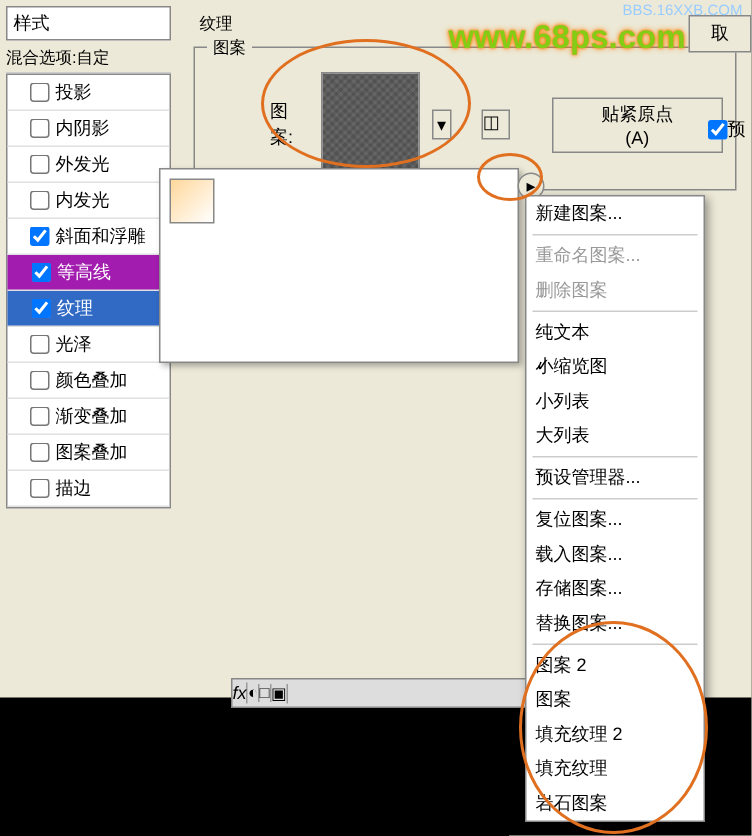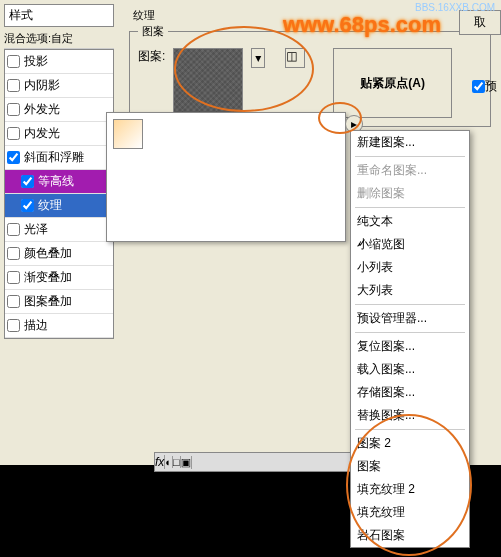--- a/index.html
+++ b/index.html
@@ -3,46 +3,46 @@
 <meta charset="utf-8">
 <style>
 * { margin: 0; padding: 0; box-sizing: border-box; font-family: "SimSun", "宋体", sans-serif; font-size: 12px; }
 body { width: 501px; height: 557px; background: #000; position: relative; overflow: hidden; }
 .dialog { position: absolute; top: 0; left: 0; width: 501px; height: 465px; background: #ece9d8; }
 .style-panel { position: absolute; top: 4px; left: 4px; width: 110px; }
 .style-header { border: 1px solid #888; background: #fff; padding: 2px 4px; margin-bottom: 2px; font-family: Liberation Serif, serif; }
 .blend-row { display: flex; align-items: center; padding: 2px 0; border-bottom: 1px solid #ccc; }
 .blend-label { font-size: 11px; }
 .style-list { border: 1px solid #888; background: #fff; }
-.style-item { display: flex; align-items: center; padding: 3px 2px; border-bottom: 1px solid #e0e0e0; }
+.style-item { display: flex; align-items: center; padding: 3px 15px; border-bottom: 1px solid #e0e0e0; }
 .style-item input[type="checkbox"] { margin-right: 4px; }
 .style-item.sel { background: #316ac5; color: #fff; }
 .style-item.sel-check { background: #a21caf; color: #fff; }
 .style-item.sub { padding-left: 16px; }
 .texture-group { position: absolute; top: 4px; left: 125px; width: 370px; }
 .group-box { border: 1px solid #888; padding: 8px; margin: 4px; position: relative; }
 .group-label { position: absolute; top: -8px; left: 8px; background: #ece9d8; padding: 0 4px; font-size: 11px; }
-.pattern-row { display: flex; gap: 8px; margin-top: 8px; }
+.pattern-row { display: flex; align-items: center; gap: 8px; margin-top: 8px; margin-left: 42px; }
 .pattern-swatch { width: 70px; height: 70px; border: 1px solid #888; background: repeating-linear-gradient(45deg, #999 0 2px, #aaa 2px 4px), repeating-linear-gradient(-45deg, #888 0 2px, #999 2px 4px); background-blend-mode: multiply; }
 .dropdown-btn { width: 14px; height: 20px; border: 1px solid #888; background: #ece9d8; display: flex; align-items: center; justify-content: center; }
 .small-btn { width: 20px; height: 20px; border: 1px solid #888; background: #ece9d8; margin-left: 12px; }
-.snap-btn { padding: 2px 26px; border: 1px solid #888; background: #ece9d8; margin-left: 20px; font-weight: bold; }
+.snap-btn { padding: 2px 26px; border: 1px solid #888; background: #ece9d8; margin-left: 20px; }
 .right-buttons { position: absolute; top: 10px; right: 0; display: flex; flex-direction: column; gap: 4px; width: 42px; }
 .rbtn { padding: 3px 6px; border: 1px solid #888; background: #ece9d8; text-align: center; }
 .preview-check { position: absolute; top: 78px; right: 4px; display: flex; align-items: center; }
 .pattern-picker { position: absolute; top: 112px; left: 106px; width: 240px; height: 130px; background: #fff; border: 1px solid #888; box-shadow: 2px 2px 4px rgba(0,0,0,0.3); }
 .picker-inner { position: relative; width: 100%; height: 100%; }
 .picker-swatch { width: 30px; height: 30px; margin: 6px; background: linear-gradient(135deg, #ffd89b, #fff); border: 1px solid #888; }
 .picker-flyout { position: absolute; top: -4px; right: -18px; width: 18px; height: 18px; border: 1px solid #888; border-radius: 50%; background: #ece9d8; display: flex; align-items: center; justify-content: center; }
 .context-menu { position: absolute; top: 130px; left: 350px; width: 120px; background: #fff; border: 1px solid #888; box-shadow: 2px 2px 6px rgba(0,0,0,0.4); z-index: 10; }
 .menu-item { padding: 3px 8px 3px 6px; position: relative; }
 .menu-item.disabled { color: #999; }
 .menu-sep { height: 1px; background: #ccc; margin: 2px 4px; }
 .menu-check { position: absolute; left: 6px; }
-.watermark { position: absolute; top: 12px; right: 60px; font-family: Arial; font-size: 22px; font-weight: bold; color: #f97316; text-shadow: 0 0 4px #ff8800, 0 0 2px #ff6600; z-index: 20; }
+.watermark { position: absolute; top: 12px; right: 44px; font-family: Arial; font-size: 22px; font-weight: bold; color: #84cc16; text-shadow: 0 0 4px #ff8800, 0 0 2px #ff6600; z-index: 20; }
 .wm-small { position: absolute; top: 2px; right: 6px; font-size: 10px; color: #99ccff; z-index: 20; }
 .circle-anno { position: absolute; border: 2px solid #e07020; border-radius: 50%; z-index: 15; }
 .anno1 { top: 26px; left: 174px; width: 140px; height: 86px; }
 .anno2 { top: 102px; left: 318px; width: 44px; height: 32px; }
 .anno3 { top: 414px; left: 346px; width: 126px; height: 142px; border-radius: 50%; }
 .statusbar { position: absolute; top: 452px; left: 154px; width: 200px; height: 20px; background: #ddd; border: 1px solid #888; display: flex; align-items: center; }
 .status-seg { padding: 0 0; border-right: 1px solid #999; font-size: 11px; }
 </style>
 </head>
 <body>

